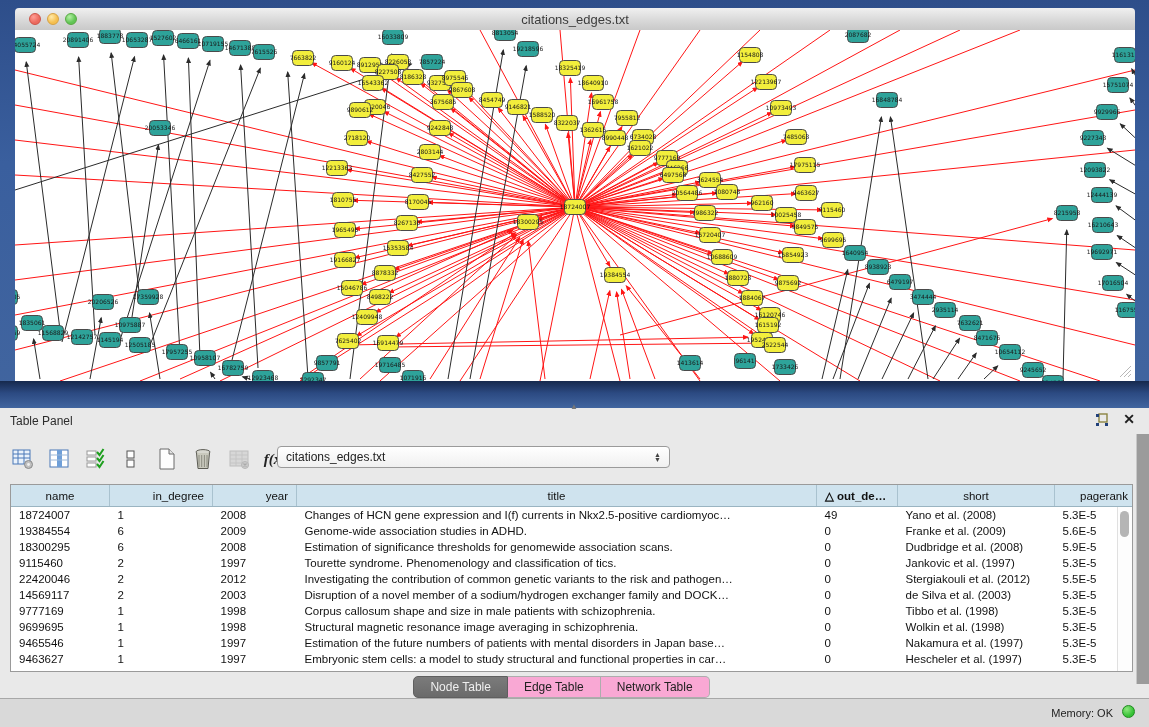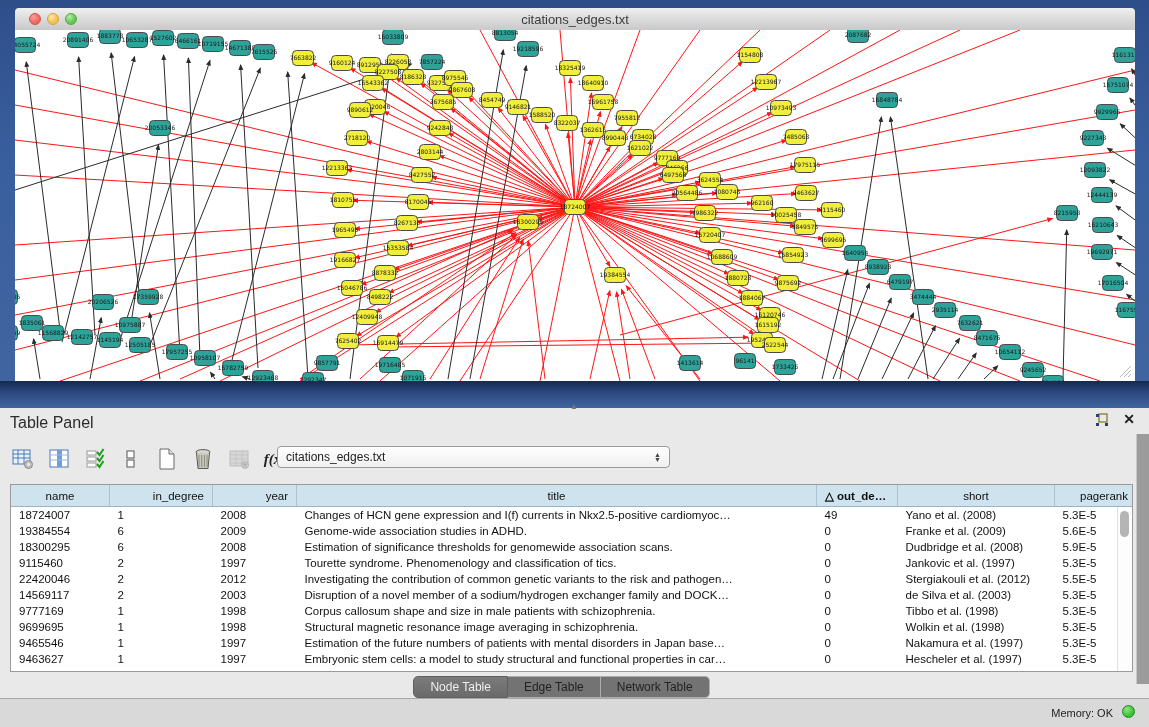--- a/index.html
+++ b/index.html
@@ -21,21 +21,21 @@
   #tl-zoom{left:50px;background:radial-gradient(circle at 35% 30%,#b5f1a4,#61c555 60%);border:1px solid #58a942;}
   #canvas{position:absolute;left:15px;top:30px;width:1120px;height:351px;background:#fff;}
   #graph-svg{position:absolute;left:0;top:0;width:100%;height:100%;}
   #resize-grip{position:absolute;right:3px;bottom:3px;width:14px;height:14px;opacity:.6;}
 
   
   #panel{position:absolute;left:0;top:408px;width:1149px;height:319px;background:#e9e9e9;}
   #panel-right-strip{position:absolute;right:0;top:26px;width:12px;height:250px;background:#9b9b9b;border-left:1px solid #c7c7c7;}
   #splitter-arrow{position:absolute;left:570px;top:-6px;font-size:8px;color:#777;}
   #panel-header{position:absolute;left:0;top:0;width:100%;height:25px;}
-  #panel-title{position:absolute;left:10px;top:6px;font-size:16px;color:#2c2c2c;}
+  #panel-title{position:absolute;left:10px;top:6px;font-size:12px;color:#2c2c2c;}
   #panel-float{position:absolute;right:40px;top:5px;width:14px;height:14px;cursor:pointer;}
   #panel-close{position:absolute;right:14px;top:3px;font-size:14px;font-weight:bold;color:#1d1d1d;cursor:pointer;}
 
   #toolbar{position:absolute;left:10px;top:36px;height:30px;display:flex;align-items:center;gap:10px;}
   .tbtn{width:26px;height:26px;display:flex;align-items:center;justify-content:center;cursor:pointer;}
   .tbtn svg{display:block;}
   #fx-label{font-family:"Liberation Serif",serif;font-style:italic;font-weight:bold;font-size:15px;color:#222;}
   #table-select{position:absolute;left:277px;top:38px;width:393px;height:22px;box-sizing:border-box;
     border:1px solid #9a9a9a;border-radius:4px;background:linear-gradient(180deg,#ffffff,#f0f0f0);
     font-size:12px;color:#222;display:flex;align-items:center;padding:0 8px;cursor:pointer;}
@@ -45,21 +45,21 @@
   #tablebox{position:absolute;left:10px;top:76px;width:1123px;height:188px;background:#fff;
     border:1px solid #9a9a9a;box-sizing:border-box;overflow:hidden;}
   table{border-collapse:collapse;table-layout:fixed;width:1107px;font-size:11.5px;color:#111;}
   th{background:#cfe3ee;border-right:1px solid #a9c2cf;border-bottom:1px solid #9ab4c1;
      font-weight:normal;height:21px;padding:0 8px;white-space:nowrap;overflow:hidden;}
   td{height:16px;padding:0 8px;white-space:nowrap;overflow:hidden;text-align:left;}
   #vscroll{position:absolute;right:0;top:22px;width:14px;height:164px;background:#fdfdfd;border-left:1px solid #e0e0e0;}
   #vthumb{position:absolute;left:2px;top:4px;width:9px;height:26px;background:#b5b5b5;border-radius:5px;}
 
   #tabs{position:absolute;left:0;top:268px;width:1123px;height:26px;display:flex;justify-content:center;}
-  .seg{height:20px;line-height:20px;padding:0 16px;font-size:12px;background:#737373;color:#222;
+  .seg{height:20px;line-height:20px;padding:0 16px;font-size:12px;background:#f9a8d4;color:#222;
        border:1px solid #adadad;border-left:none;cursor:pointer;}
   .seg:first-child{border-left:1px solid #adadad;border-radius:5px 0 0 5px;}
   .seg:last-child{border-radius:0 5px 5px 0;}
   .seg.sel{background:linear-gradient(180deg,#7b7b7b,#6a6a6a);color:#efefef;border-color:#5f5f5f;}
 
   #statusbar{position:absolute;left:0;top:290px;width:1149px;height:29px;background:#d9d9d9;border-top:1px solid #a8a8a8;}
   #memory{position:absolute;right:36px;top:8px;font-size:11px;color:#222;margin-left:33px;}
   #mem-dot{position:absolute;right:14px;top:6px;width:13px;height:13px;border-radius:50%;
     background:radial-gradient(circle at 35% 30%,#8ee87e,#35c135 65%);border:1px solid #1e8a1e;box-sizing:border-box;}
 </style>

